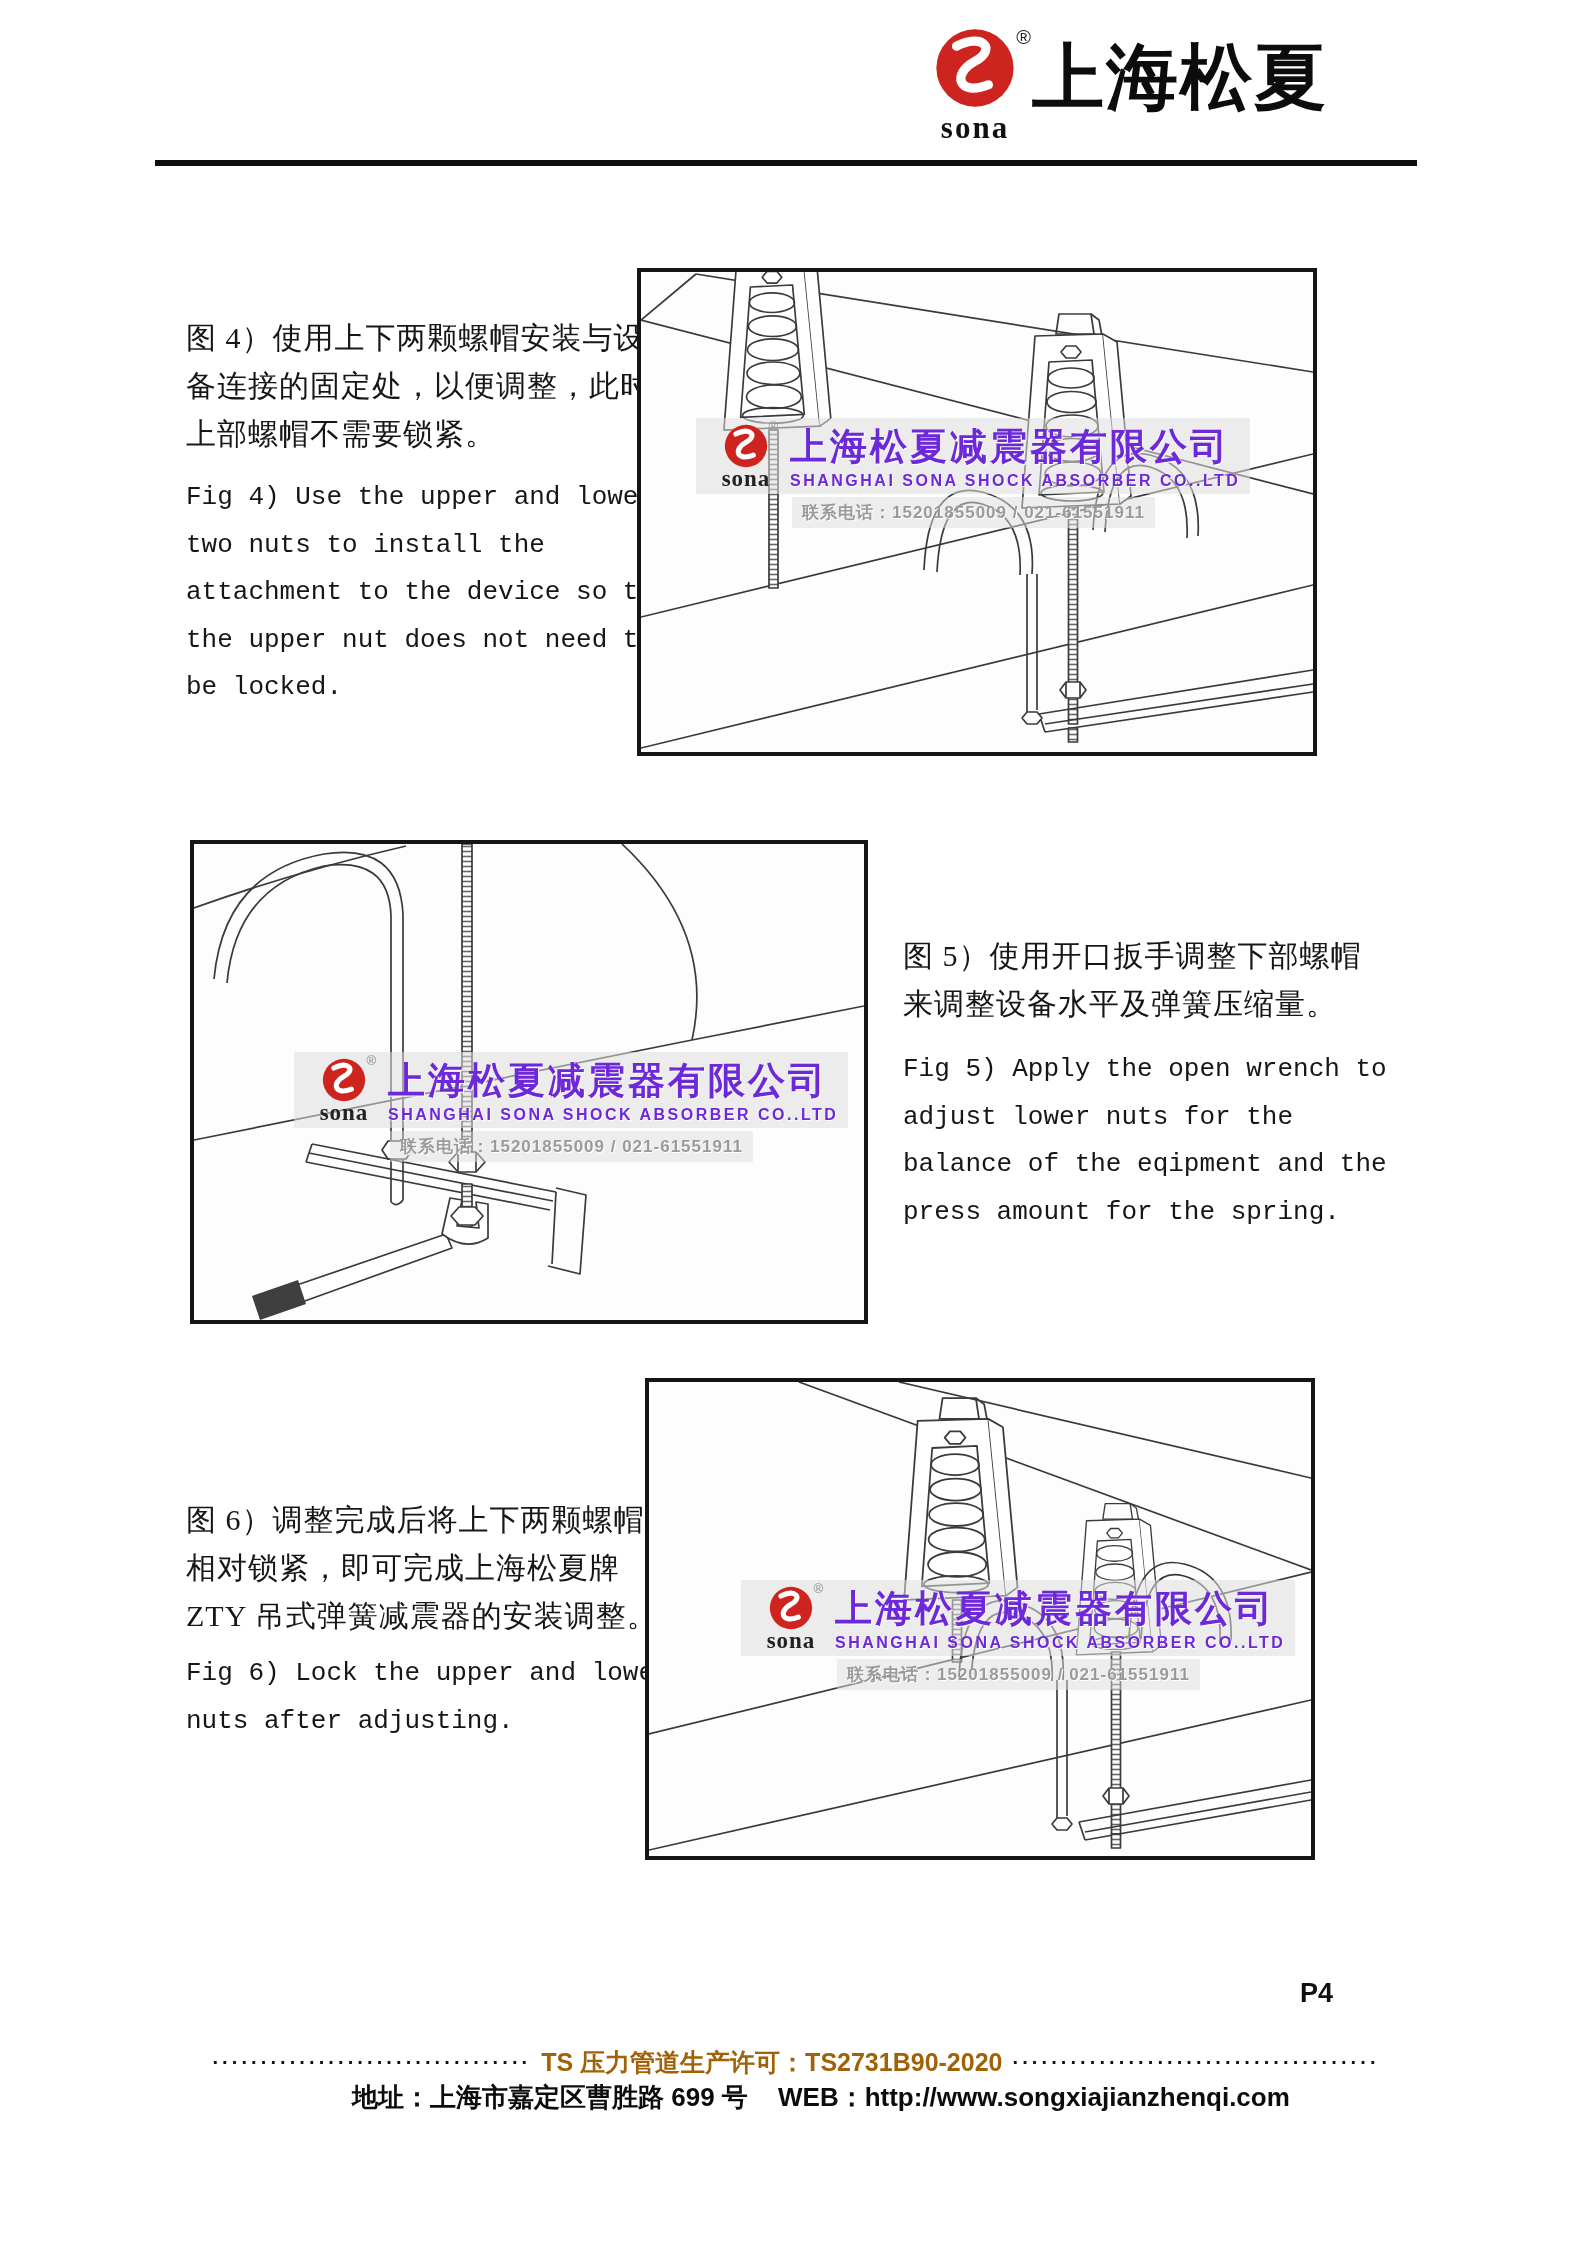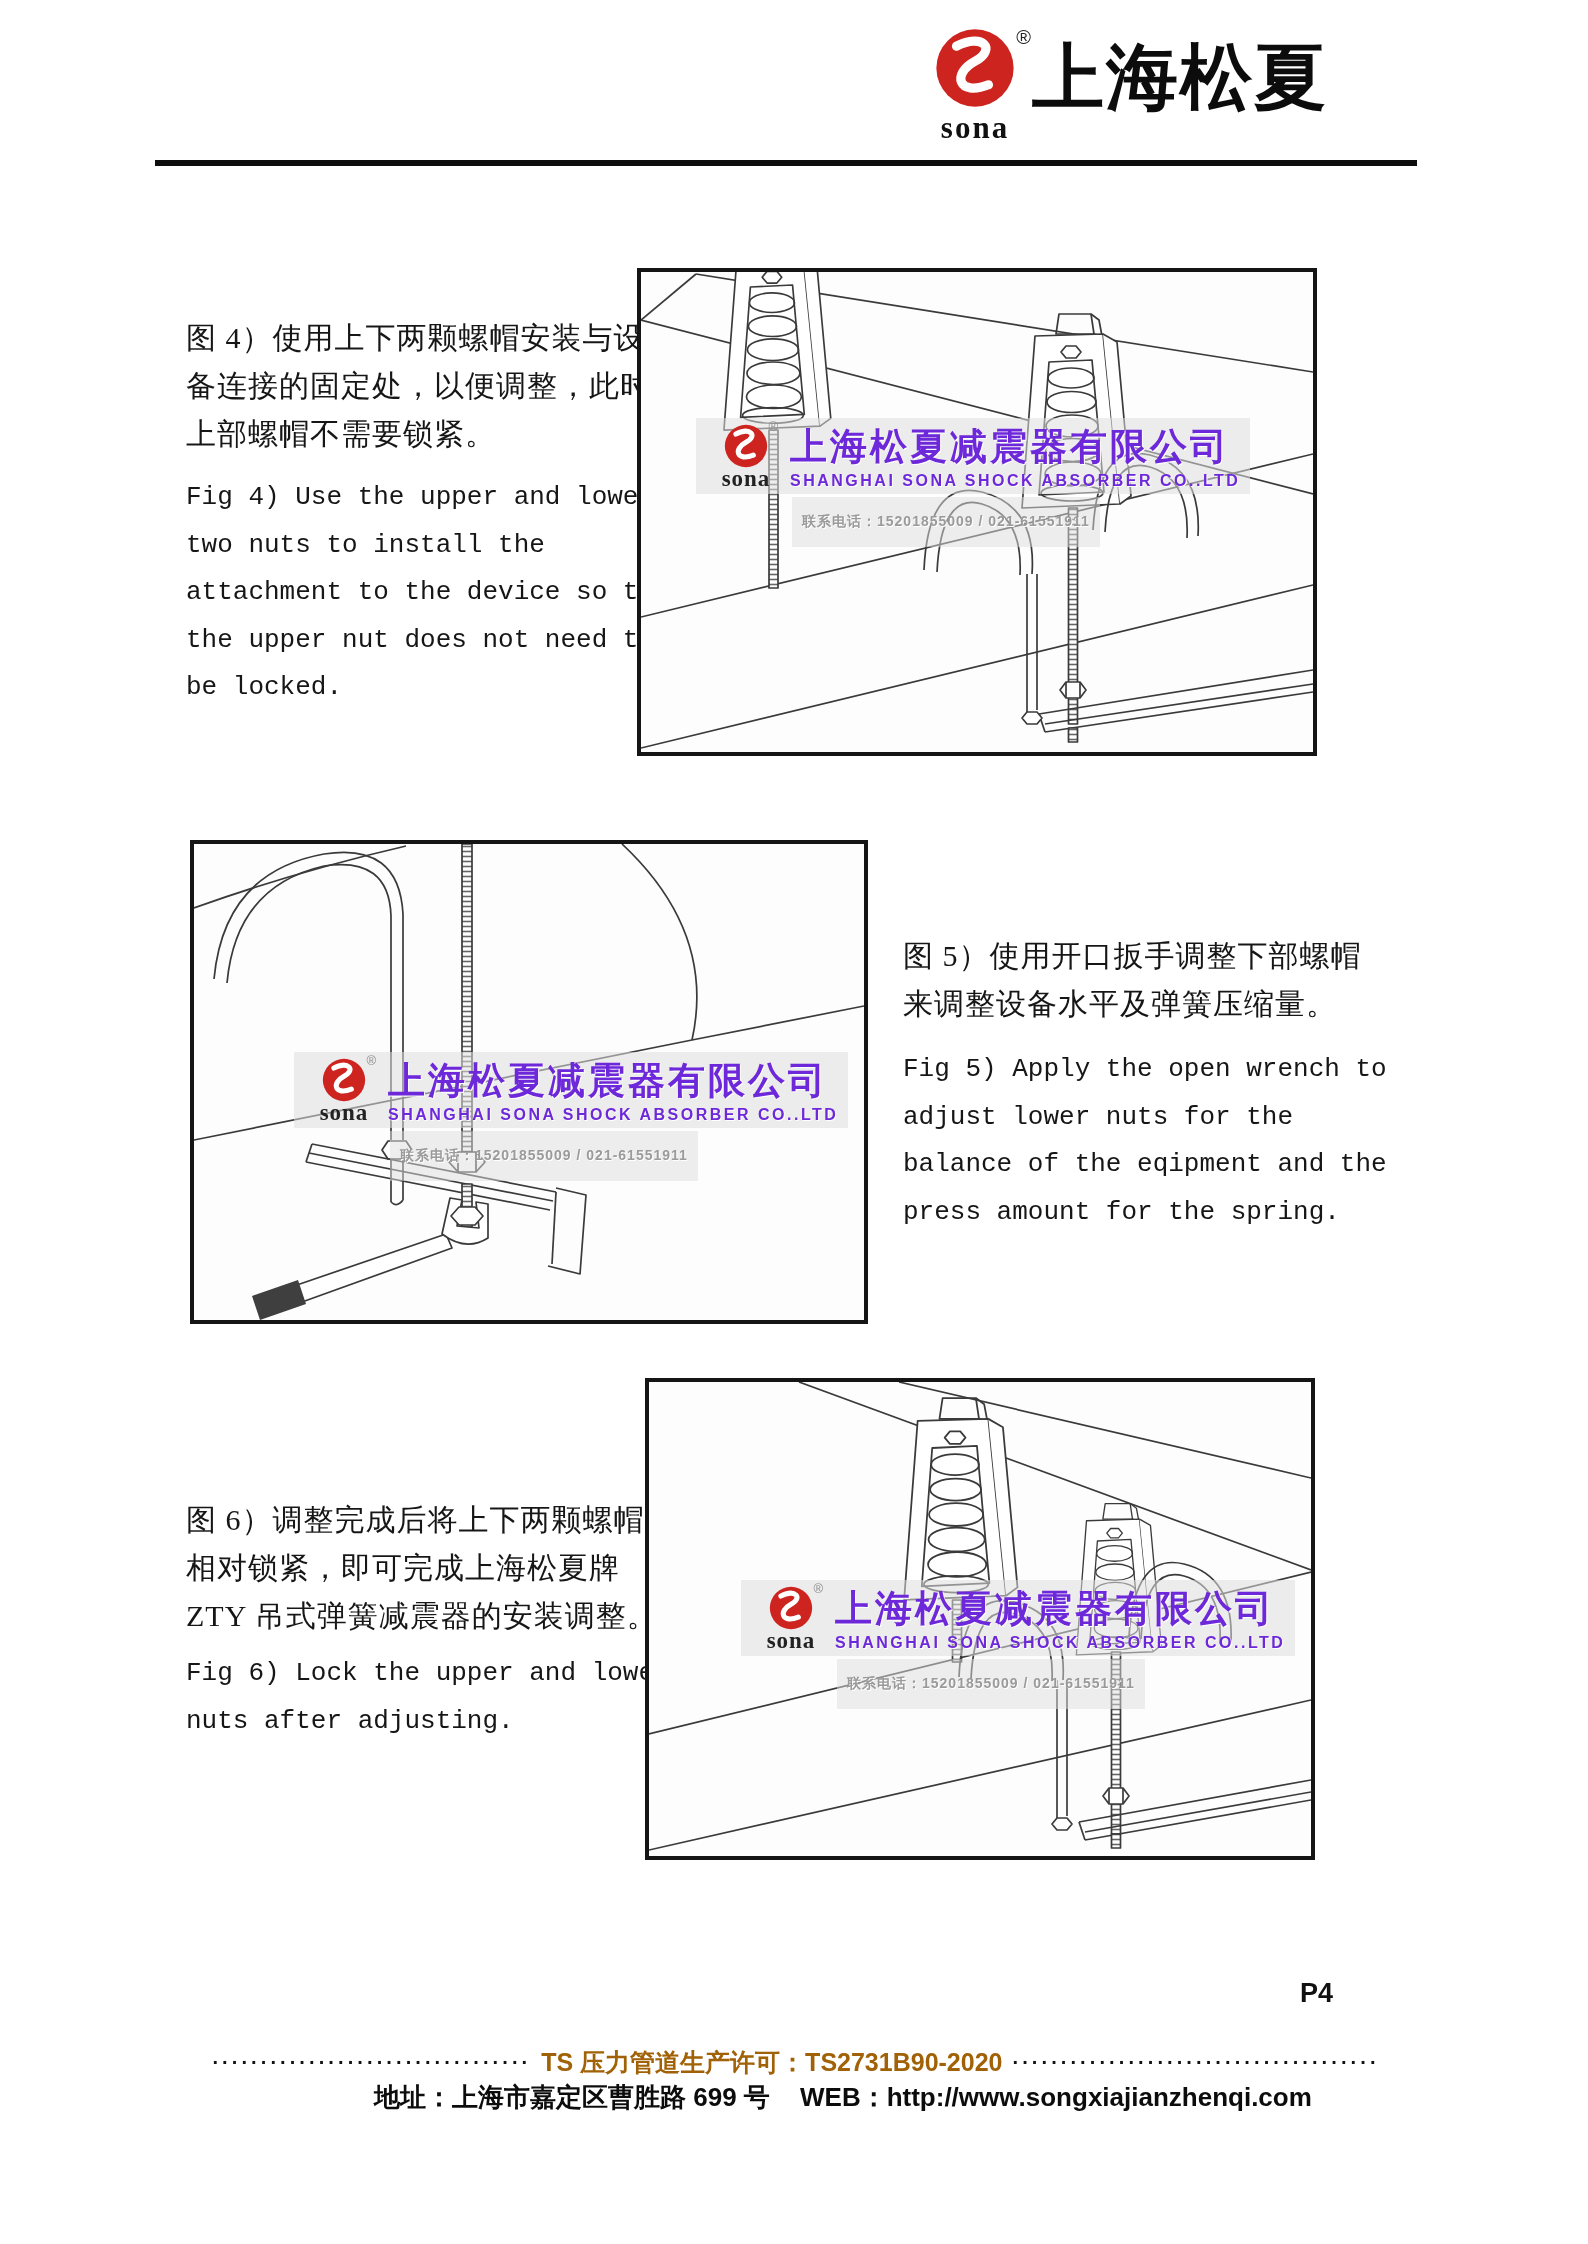--- a/index.html
+++ b/index.html
@@ -43,36 +43,36 @@
   .wm-logo{position:relative;width:88px;flex:0 0 88px;text-align:center;}
   .wm-mark{width:46px;height:46px;display:block;margin:0 auto;}
   .wm-reg{position:absolute;top:-4px;right:12px;font-size:13px;color:#8d8d8d;}
   .wm-brand{font-family:"Liberation Serif",serif;font-weight:bold;font-size:23px;
             line-height:0.9;color:#222;letter-spacing:1px;}
   .wm-cn{font-size:37px;font-weight:bold;color:#6d28d9;letter-spacing:3px;
          text-shadow:1px 1px 0 #fff;white-space:nowrap;}
   .wm-en{font-size:16px;font-weight:bold;color:#6d28d9;letter-spacing:2.5px;
          text-shadow:1px 1px 0 #fff;white-space:nowrap;}
   .wm-phone{margin-top:3px;margin-left:96px;width:max-content;background:rgba(222,222,222,0.5);
-            padding:16px 10px;font-size:14px;font-weight:bold;color:#9a9a9a;
+            padding:4px 10px;font-size:17px;font-weight:bold;color:#9a9a9a;
             letter-spacing:1px;text-shadow:1px 1px 0 #fff;white-space:nowrap;}
   .wm1{left:55px;top:146px;}
   .wm2{left:100px;top:208px;}
   .wm3{left:92px;top:198px;}
 
   
   .page-num{position:absolute;left:1300px;top:1978px;font-size:27px;font-weight:600;
             font-family:"Liberation Sans",sans-serif;color:#111;}
   .footer-line{position:absolute;left:148px;top:2046px;width:1296px;display:flex;
                align-items:center;justify-content:center;gap:10px;
                font-family:"Liberation Sans",sans-serif;}
   .dots{font-size:20px;font-weight:bold;letter-spacing:3px;color:#111;white-space:nowrap;}
   .license{font-size:25px;font-weight:bold;white-space:nowrap;color:#a16207;}
   .footer-line2{position:absolute;left:0;top:2080px;width:1418px;height:40px;
-                font-family:"Liberation Sans",sans-serif;margin-left:22px;}
+                font-family:"Liberation Sans",sans-serif;}
   .address{position:absolute;left:352px;font-size:26px;font-weight:bold;color:#0c0c0c;}
   .web{position:absolute;left:778px;font-size:26px;font-weight:bold;color:#0c0c0c;}
 </style>
 </head>
 <body>
 
 <div class="page">
 
   <div class="logo-wrap">
     <svg class="logo-mark" viewBox="0 0 100 100">

